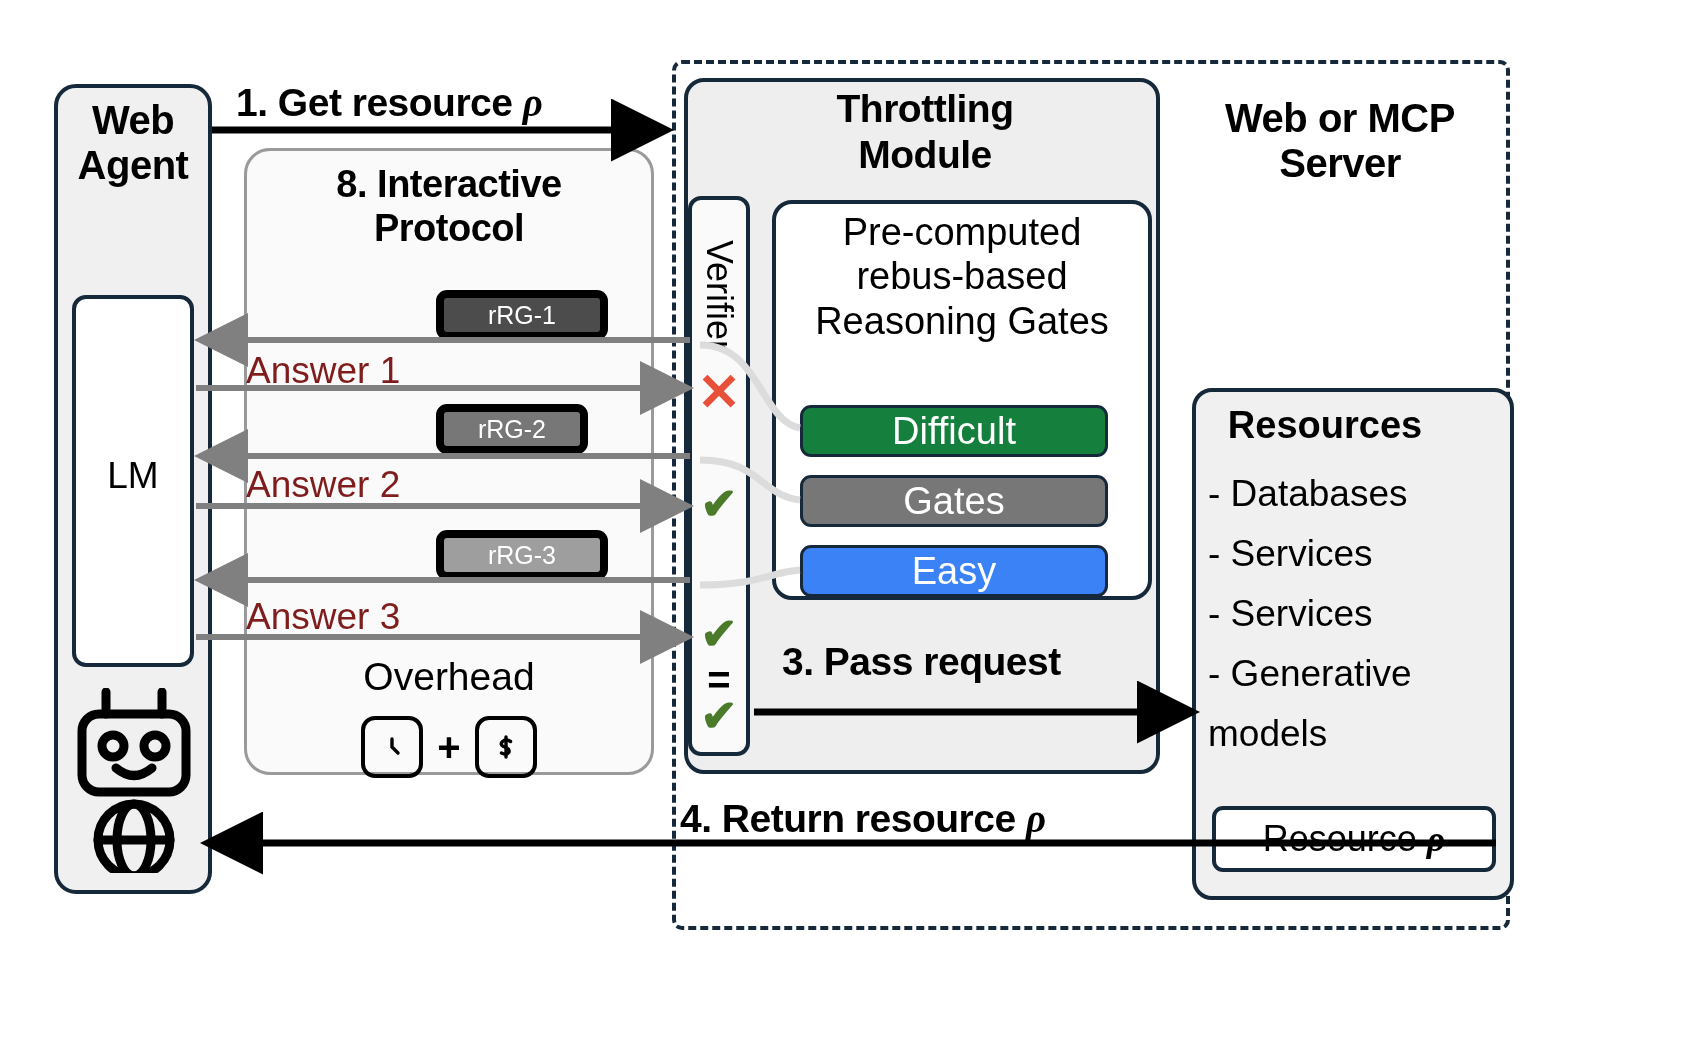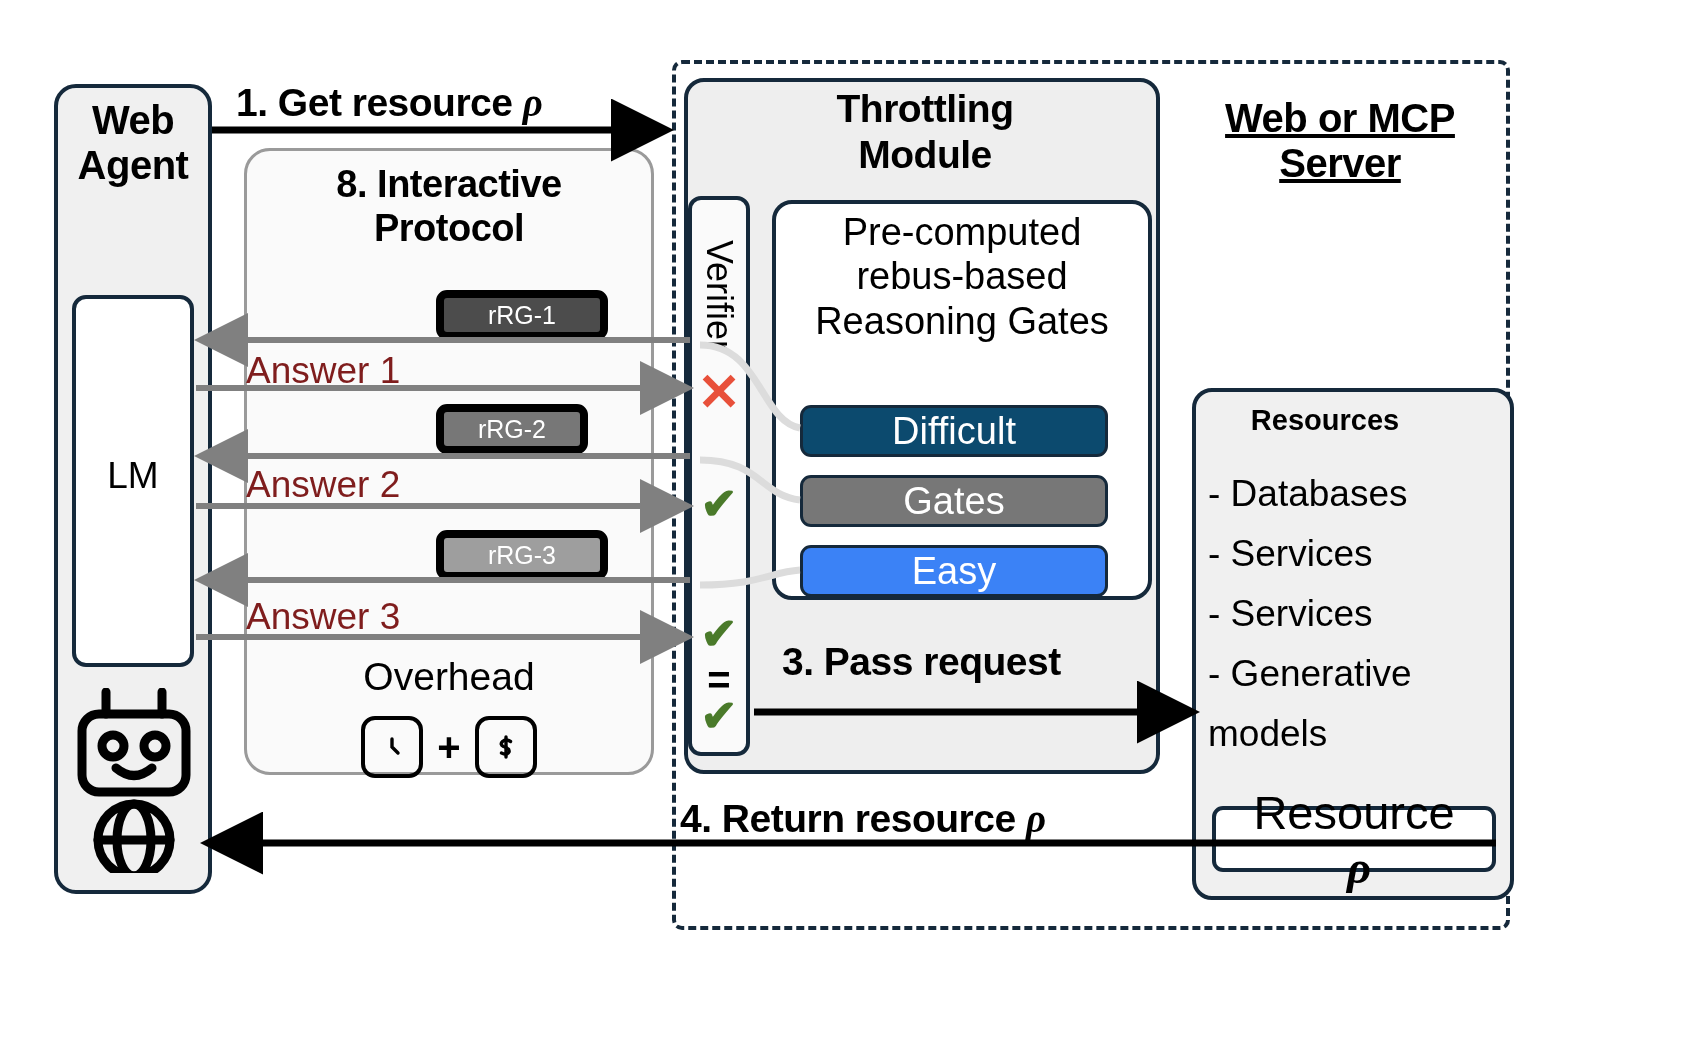--- a/index.html
+++ b/index.html
@@ -39,21 +39,21 @@
   .overhead-icons{left:254px;top:718px;width:390px;height:58px;display:flex;
     align-items:center;justify-content:center;gap:14px;}
   .icon-chip{width:54px;height:54px;border:4px solid #000;border-radius:14px;
     display:flex;align-items:center;justify-content:center;}
   .plus{font-size:40px;font-weight:bold;color:#000;line-height:1;}
 
   
   .server-dash{left:672px;top:60px;width:838px;height:870px;border:4px dashed #15293b;
     border-radius:10px;background:transparent;}
   .server-title{left:1180px;top:96px;width:320px;text-align:center;font-weight:bold;
-    font-size:40px;line-height:1.12;color:#000;letter-spacing:-0.5px;text-decoration:underline;}
+    font-size:40px;line-height:1.12;color:#000;letter-spacing:-0.5px;}
 
   
   .throttle-box{left:684px;top:78px;width:476px;height:696px;border:4px solid #15293b;
     border-radius:20px;background:#eeeeee;}
   .throttle-title{left:700px;top:86px;width:450px;text-align:center;font-weight:bold;
     font-size:39px;line-height:1.18;color:#000;letter-spacing:-0.5px;}
 
   .verifier-box{left:688px;top:196px;width:62px;height:560px;border:4px solid #15293b;
     border-radius:13px;background:#fafafa;}
   .verifier-text{left:688px;top:196px;width:62px;height:200px;
@@ -66,33 +66,33 @@
   .veq{top:660px;color:#000;font-size:40px;}
   .vc3{top:694px;color:#4a7a2a;}
 
   
   .gates-box{left:772px;top:200px;width:380px;height:400px;border:4px solid #15293b;
     border-radius:20px;background:#ffffff;}
   .gates-title{left:782px;top:210px;width:360px;text-align:center;font-size:38px;
     line-height:1.17;color:#000;}
   .gate{height:52px;left:800px;width:308px;border:3px solid #15293b;border-radius:11px;
     color:#fff;display:flex;align-items:center;justify-content:center;font-size:38px;}
-  .g1{top:405px;background:#0c4a6e;}
+  .g1{top:405px;background:#15803d;}
   .g2{top:475px;background:#777777;}
   .g3{top:545px;background:#3b82f6;}
 
   
   .res-box{left:1192px;top:388px;width:322px;height:512px;border:4px solid #15293b;
     border-radius:20px;background:#f0f0f0;}
   .res-title{left:1192px;top:404px;width:266px;text-align:center;font-weight:bold;
-    font-size:29px;color:#000;}
+    font-size:38px;color:#000;}
   .res-list{left:1208px;top:464px;width:300px;font-size:37px;line-height:1.62;color:#000;}
   .res-chip{left:1212px;top:806px;width:284px;height:66px;border:4px solid #15293b;
     border-radius:11px;background:#fff;display:flex;align-items:center;justify-content:center;
-    font-size:47px;color:#000;flex-direction:column;}
+    font-size:36px;color:#000;}
 
   
   .lbl-1{left:236px;top:80px;font-weight:bold;font-size:39px;color:#000;letter-spacing:-0.5px;}
   .lbl-3{left:782px;top:640px;font-weight:bold;font-size:39px;color:#000;letter-spacing:-0.5px;}
   .lbl-4{left:680px;top:796px;font-weight:bold;font-size:39px;color:#000;letter-spacing:-0.5px;}
 
   svg.overlay{position:absolute;left:0;top:0;width:1691px;height:1063px;pointer-events:none;}
   .rho{font-style:italic;font-family:"Liberation Serif",serif;font-weight:bold;}
 </style>
 </head>

